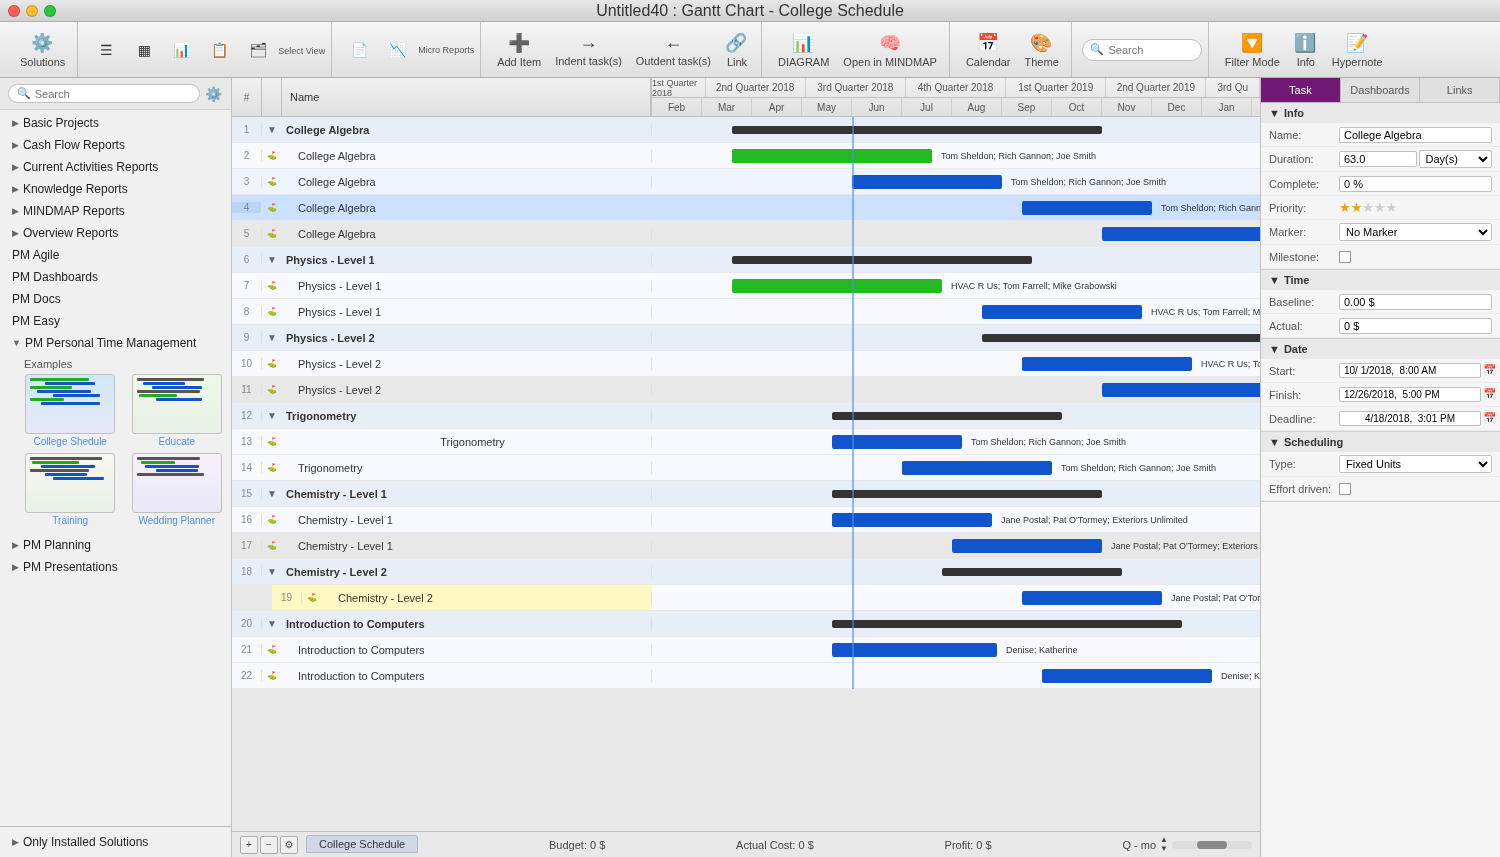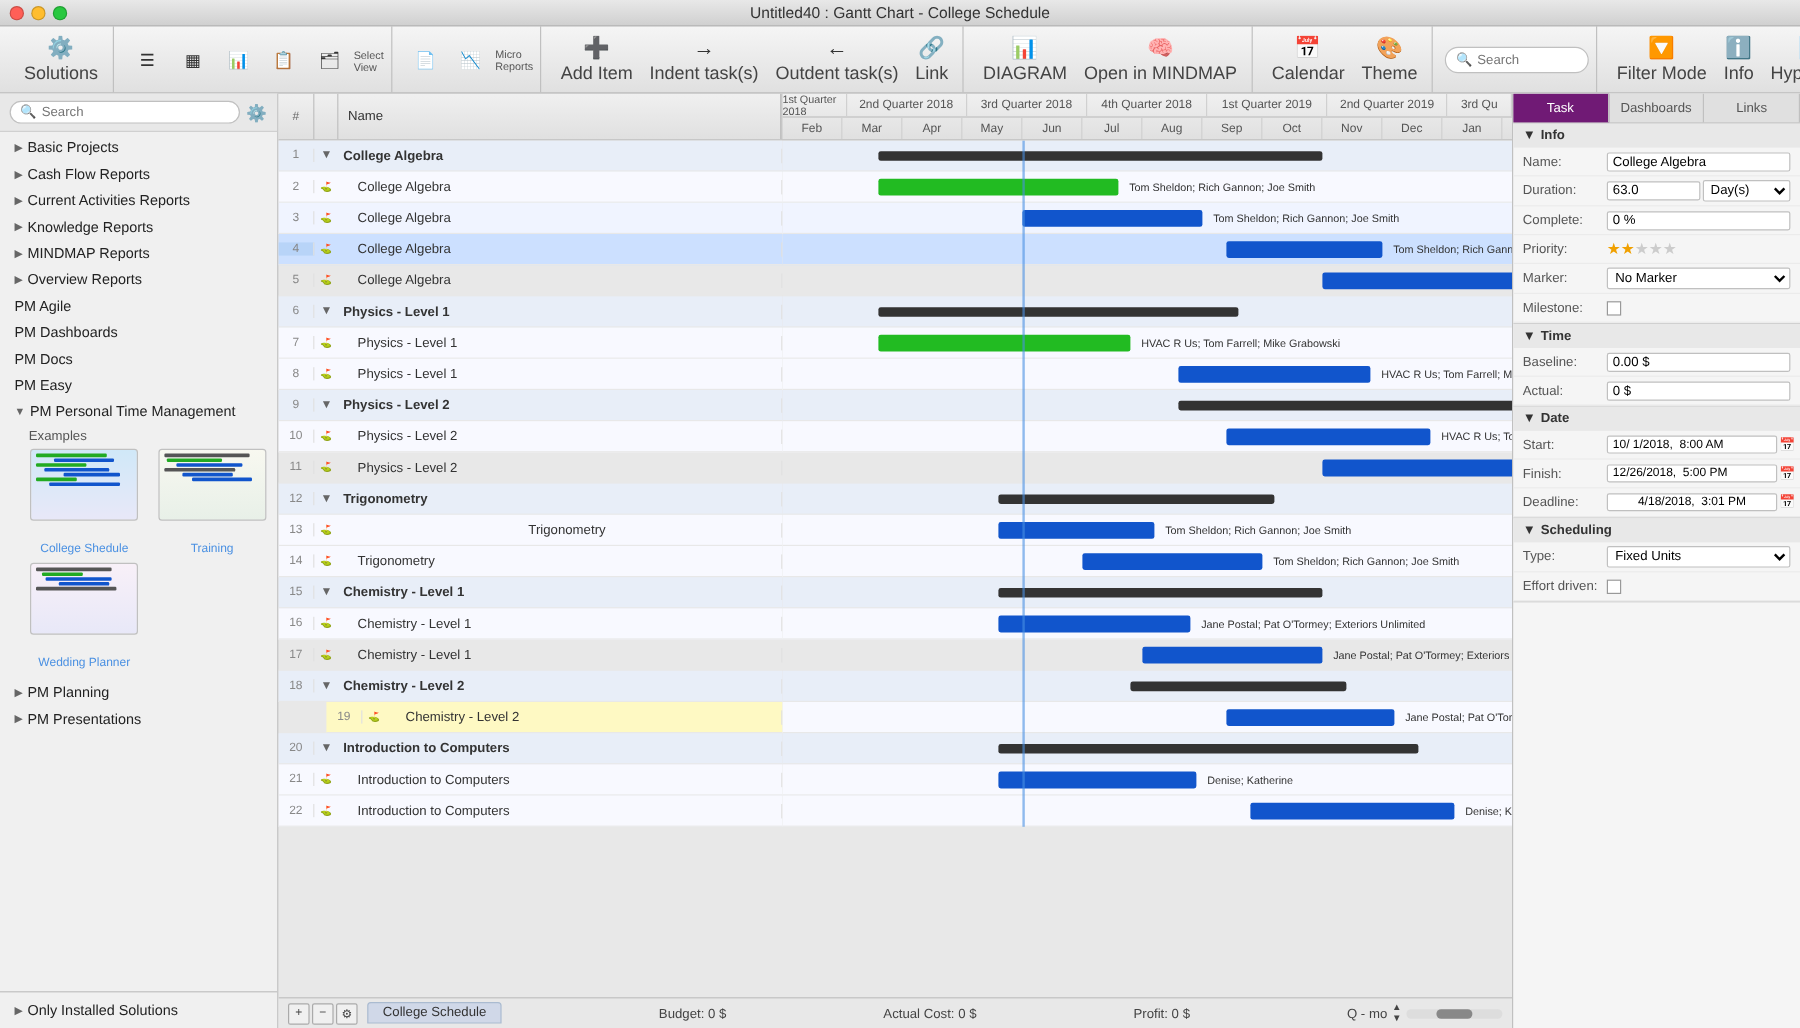--- a/index.html
+++ b/index.html
@@ -5,46 +5,46 @@
     * { box-sizing: border-box; margin: 0; padding: 0; }
     body { font-family: -apple-system, BlinkMacSystemFont, 'Helvetica Neue', Arial, sans-serif; font-size: 11px; background: #e8e8e8; overflow: hidden; width: 1500px; height: 857px; }
 
     
     .title-bar { background: linear-gradient(to bottom, #e8e8e8, #d0d0d0); height: 22px; display: flex; align-items: center; justify-content: center; position: relative; border-bottom: 1px solid #b0b0b0; }
     .title-bar-buttons { position: absolute; left: 8px; display: flex; gap: 6px; }
     .tb-btn { width: 12px; height: 12px; border-radius: 50%; border: 1px solid rgba(0,0,0,0.2); }
     .tb-close { background: #ff5f57; }
     .tb-min { background: #ffbd2e; }
     .tb-max { background: #28c840; }
-    .title-bar-title { font-size: 13px; font-weight: 500; color: #333; }
+    .title-bar-title { font-size: 16px; font-weight: 500; color: #333; }
 
     
     .toolbar { background: linear-gradient(to bottom, #f5f5f5, #e0e0e0); height: 56px; display: flex; align-items: center; padding: 0 8px; border-bottom: 1px solid #b0b0b0; gap: 4px; }
     .toolbar-group { display: flex; align-items: center; gap: 2px; padding: 0 6px; border-right: 1px solid #c0c0c0; height: 100%; }
     .toolbar-group:last-child { border-right: none; }
     .toolbar-btn { display: flex; flex-direction: column; align-items: center; justify-content: center; padding: 2px 6px; border-radius: 4px; cursor: pointer; min-width: 36px; height: 44px; font-size: 9px; color: #333; }
     .toolbar-btn .icon { font-size: 18px; margin-bottom: 2px; }
-    .toolbar-btn .label { font-size: 15px; color: #444; white-space: nowrap; }
+    .toolbar-btn .label { font-size: 11px; color: #444; white-space: nowrap; }
     .search-box-toolbar { display: flex; align-items: center; background: white; border: 1px solid #c0c0c0; border-radius: 12px; padding: 2px 8px; height: 22px; width: 120px; }
     .search-box-toolbar input { border: none; outline: none; font-size: 11px; width: 90px; background: transparent; }
 
     
     .main-layout { display: flex; height: calc(857px - 22px - 56px); }
 
     
     .sidebar { width: 232px; background: #f0f0f0; border-right: 1px solid #c0c0c0; display: flex; flex-direction: column; overflow: hidden; }
     .sidebar-search { padding: 6px 8px; border-bottom: 1px solid #d0d0d0; display: flex; align-items: center; background: #e8e8e8; }
     .sidebar-search-inner { display: flex; align-items: center; background: white; border: 1px solid #c0c0c0; border-radius: 10px; padding: 2px 8px; width: 100%; }
     .sidebar-search-inner input { border: none; outline: none; font-size: 11px; width: 100%; background: transparent; }
     .sidebar-items { flex: 1; overflow-y: auto; padding: 2px 0; }
     .sidebar-item { padding: 4px 8px 4px 12px; cursor: pointer; font-size: 12px; color: #222; display: flex; align-items: center; gap: 4px; }
     .sidebar-item .arrow { font-size: 9px; color: #666; }
     .example-thumb { display: flex; flex-direction: column; align-items: center; cursor: pointer; }
     .example-thumb-img { width: 90px; height: 60px; background: linear-gradient(135deg, #e8f4e8, #d0e8ff); border: 1px solid #c0c0c0; border-radius: 3px; overflow: hidden; position: relative; }
-    .example-thumb-label { font-size: 10px; color: #4a90e2; text-align: right; margin-top: 18px; }
+    .example-thumb-label { font-size: 10px; color: #4a90e2; text-align: right; margin-top: 2px; }
     .examples-indent { padding-left: 16px; }
 
     
     .content-area { flex: 1; display: flex; flex-direction: column; overflow: hidden; }
 
     
     .gantt-header { display: flex; align-items: stretch; background: linear-gradient(to bottom, #f0f0f0, #e0e0e0); border-bottom: 1px solid #c0c0c0; }
     .gantt-fixed { width: 420px; min-width: 420px; display: flex; border-right: 1px solid #c0c0c0; }
     .gantt-col-num { width: 30px; border-right: 1px solid #c0c0c0; display: flex; align-items: center; justify-content: center; font-size: 10px; color: #666; padding: 4px; }
     .gantt-col-info { width: 20px; border-right: 1px solid #c0c0c0; }
@@ -281,20 +281,33 @@
                 <div style="height:3px;background:#22aa22;margin:1px 2px;width:50%;border-radius:1px;"></div>
                 <div style="height:3px;background:#1155cc;margin:1px 2px;width:65%;border-radius:1px;margin-left:10%;"></div>
                 <div style="height:3px;background:#1155cc;margin:1px 2px;width:55%;border-radius:1px;margin-left:30%;"></div>
                 <div style="height:3px;background:#22aa22;margin:1px 2px;width:40%;border-radius:1px;"></div>
                 <div style="height:3px;background:#1155cc;margin:1px 2px;width:70%;border-radius:1px;margin-left:15%;"></div>
               </div>
             </div>
             <span class="example-thumb-label" style="color:#4a90e2;">College Shedule</span>
           </div>
 
+          <div class="example-thumb">
+            <div class="example-thumb-img" style="background:linear-gradient(to bottom, #f0f8e8, #e8f0e8);">
+              <div style="padding:2px;">
+                <div style="height:3px;background:#555;margin:1px 2px;width:80%;border-radius:1px;"></div>
+                <div style="height:3px;background:#1155cc;margin:1px 2px;width:50%;border-radius:1px;margin-left:10%;"></div>
+                <div style="height:3px;background:#1155cc;margin:1px 2px;width:60%;border-radius:1px;margin-left:20%;"></div>
+                <div style="height:3px;background:#555;margin:1px 2px;width:75%;border-radius:1px;"></div>
+                <div style="height:3px;background:#22aa22;margin:1px 2px;width:45%;border-radius:1px;margin-left:5%;"></div>
+                <div style="height:3px;background:#1155cc;margin:1px 2px;width:55%;border-radius:1px;margin-left:25%;"></div>
+              </div>
+            </div>
+            <span class="example-thumb-label" style="color:#4a90e2;">Educate</span>
+          </div>
 
           <div class="example-thumb">
             <div class="example-thumb-img" style="background:linear-gradient(to bottom, #f8f8f0, #e8f0e8);">
               <div style="padding:2px;">
                 <div style="height:3px;background:#555;margin:1px 2px;width:85%;border-radius:1px;"></div>
                 <div style="height:3px;background:#22aa22;margin:1px 2px;width:55%;border-radius:1px;margin-left:5%;"></div>
                 <div style="height:3px;background:#1155cc;margin:1px 2px;width:65%;border-radius:1px;margin-left:15%;"></div>
                 <div style="height:3px;background:#555;margin:1px 2px;width:70%;border-radius:1px;"></div>
                 <div style="height:3px;background:#1155cc;margin:1px 2px;width:50%;border-radius:1px;margin-left:20%;"></div>
                 <div style="height:3px;background:#1155cc;margin:1px 2px;width:60%;border-radius:1px;margin-left:30%;"></div>

